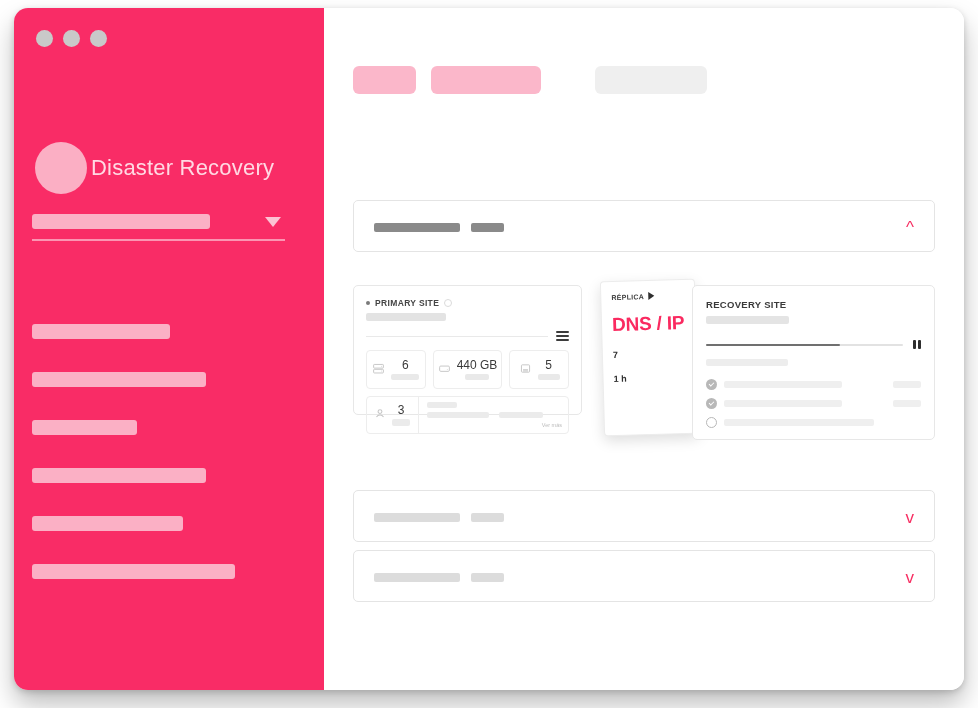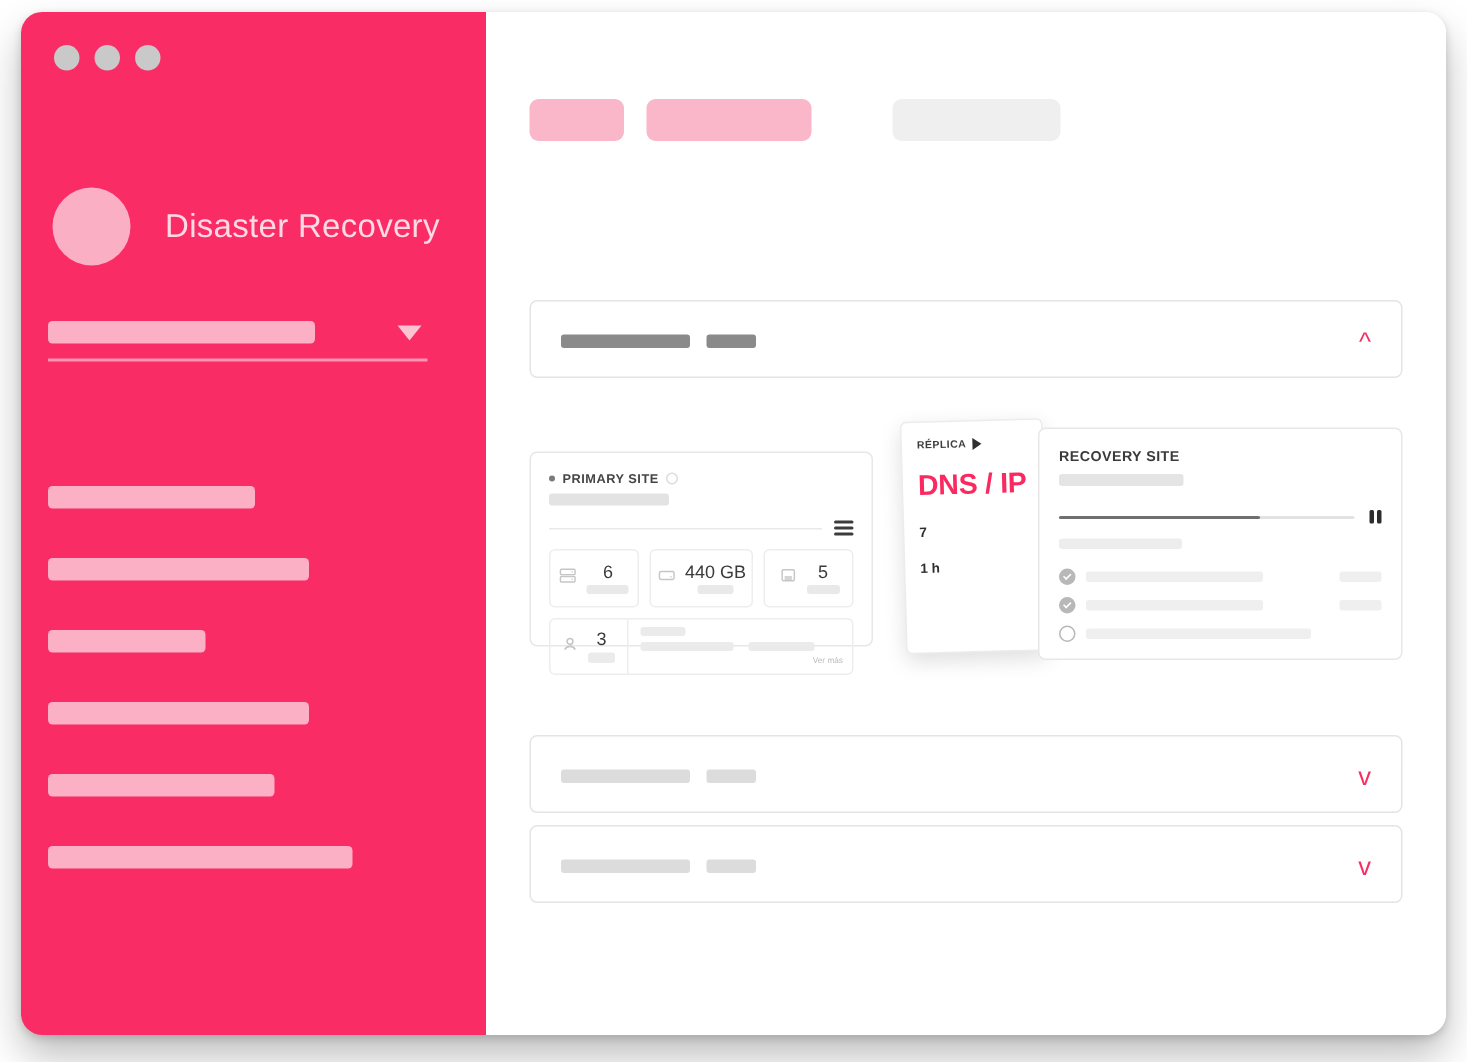--- a/index.html
+++ b/index.html
@@ -51,24 +51,24 @@
   }
   .dot {
     width: 17px; height: 17px;
     border-radius: 50%;
     background: #c9c9c9;
   }
 
   .brand {
     position: absolute;
     left: 21px;
-    top: 117px;
-    display: flex;
-    align-items: center;
-    gap: 23px;
+    top: 134px;
+    display: flex;
+    align-items: center;
+    gap: 4px;
   }
   .brand-logo {
     width: 52px; height: 52px;
     border-radius: 50%;
     background: #FBAFC4;
   }
   .brand-title {
     color: #FFD9E3;
     font-size: 22px;
     letter-spacing: 0.2px;
@@ -210,21 +210,21 @@
   .card {
     position: absolute;
     background: #ffffff;
     border: 1px solid #E7E7E7;
     border-radius: 5px;
   }
 
   
   .card-primary {
     left: 0;
-    top: 21px;
+    top: 5px;
     width: 229px;
     height: 130px;
     padding: 12px 12px;
   }
   .site-head {
     display: flex;
     align-items: center;
     gap: 5px;
   }
   .site-bullet {

